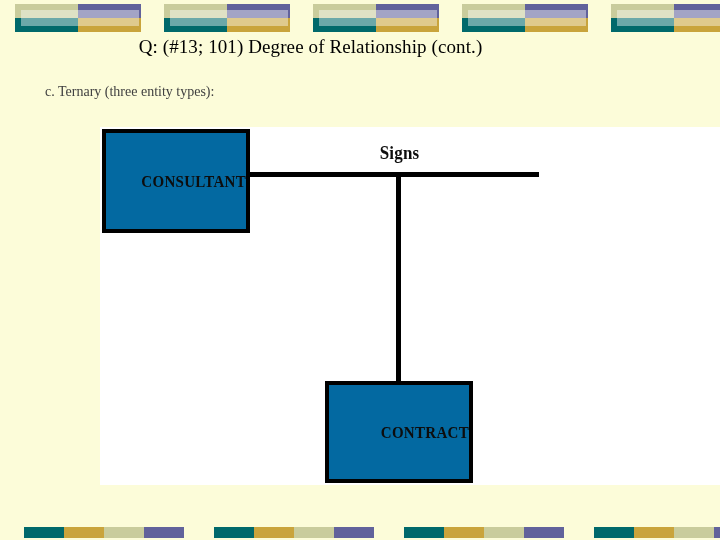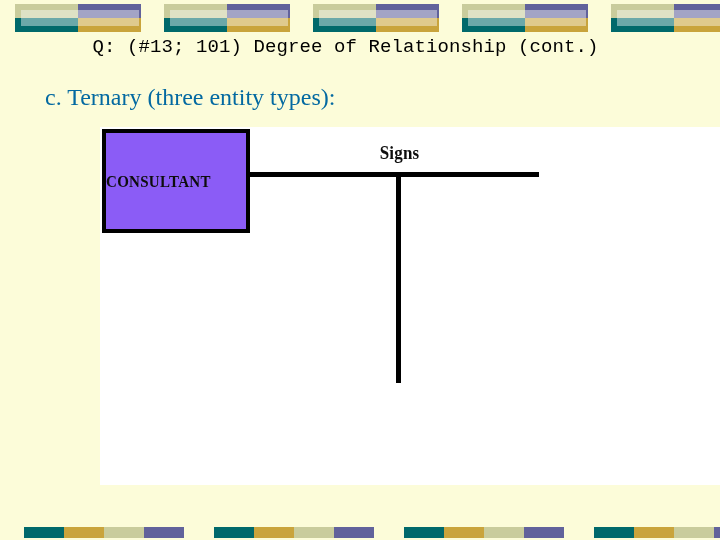--- a/index.html
+++ b/index.html
@@ -92,59 +92,58 @@
     height: 11px;
   }
 
   
   .slide-title {
     position: absolute;
     left: 0;
     top: 36px;
     width: 621px;
     text-align: center;
-    font-family: Liberation Mono, monospace;
+    font-family: Liberation Serif, serif;
     font-size: 19px;
     font-weight: 400;
     color: #000000;
     letter-spacing: 0.1px;
     white-space: nowrap;
-    padding-left: 35px;
   }
 
   
   .slide-subtitle {
     position: absolute;
     left: 45px;
     top: 84px;
     font-family: "Liberation Serif", serif;
-    font-size: 24px;
+    font-size: 14px;
     font-weight: 400;
-    color: #0369a1;
+    color: #404040;
     white-space: nowrap;
   }
 
   
   .diagram-panel {
     position: absolute;
     left: 100px;
     top: 127px;
     width: 672px;
     height: 358px;
     background: #ffffff;
   }
 
   .ent-box {
     position: absolute;
-    background: #8b5cf6;
+    background: #0369a1;
     border: 4px solid #000000;
     box-sizing: border-box;
     display: flex;
     align-items: center;
-    justify-content: flex-start;
+    justify-content: flex-end;
   }
   .ent-label {
     font-family: "Liberation Serif", serif;
     font-size: 15px;
     font-weight: 700;
     color: #0d0d0d;
     letter-spacing: 0.3px;
     font-variant: small-caps;
     text-transform: uppercase;
     transform: scaleY(1.12);
@@ -260,20 +259,23 @@
     <div class="conn" id="conn-horiz"></div>
     <div class="conn" id="conn-vert"></div>
 
     <div class="rel-label">Signs</div>
 
     <div class="ent-box" id="box-consultant">
       <span class="ent-label">CONSULTANT</span>
     </div>
 
 
+    <div class="ent-box" id="box-contract">
+      <span class="ent-label">CONTRACT</span>
+    </div>
 
   </div>
 
   <div class="deco-bottom">
       <div class="blk" style="left: 24px; width: 40px; background: rgb(0, 105, 107);"></div>
       <div class="blk" style="left: 64px; width: 40px; background: rgb(201, 164, 60);"></div>
       <div class="blk" style="left: 104px; width: 40px; background: rgb(201, 204, 156);"></div>
       <div class="blk" style="left: 144px; width: 40px; background: rgb(97, 98, 155);"></div>
       <div class="blk" style="left: 214px; width: 40px; background: rgb(0, 105, 107);"></div>
       <div class="blk" style="left: 254px; width: 40px; background: rgb(201, 164, 60);"></div>

